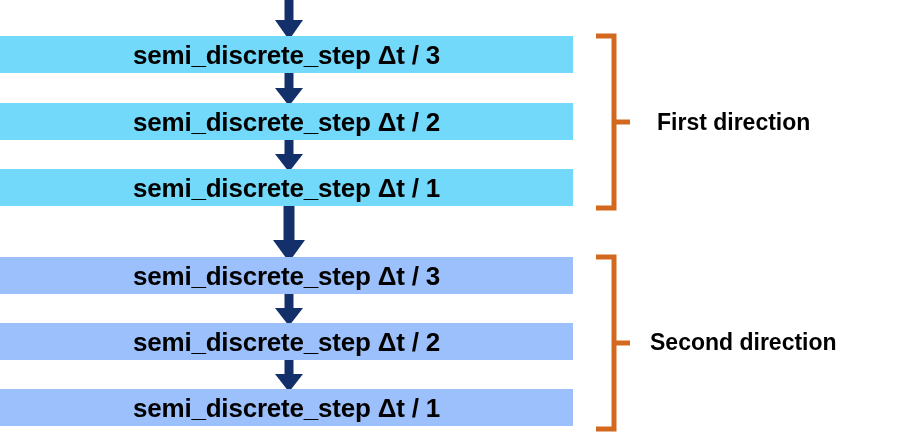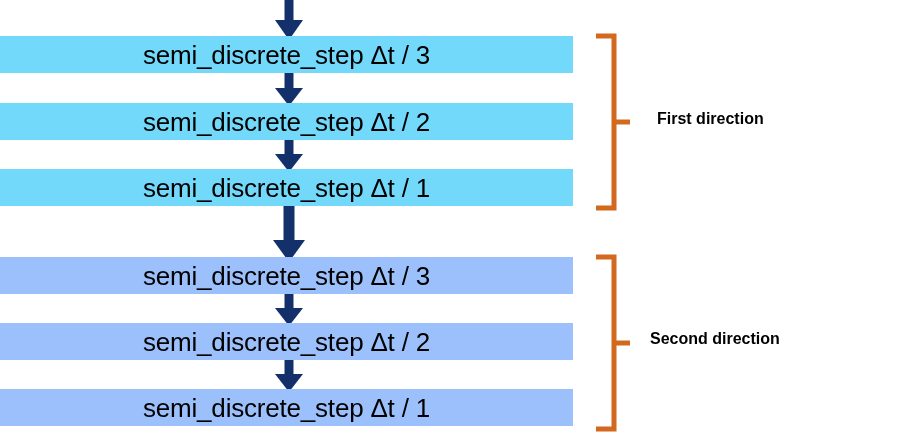--- a/index.html
+++ b/index.html
@@ -24,21 +24,21 @@
   }
 
   .step-box {
     position: absolute;
     display: flex;
     align-items: center;
     justify-content: center;
     color: #000000;
     font-family: "Liberation Sans", sans-serif;
     font-size: 26px;
-    font-weight: 400;
+    font-weight: 700;
     letter-spacing: -0.2px;
     line-height: 1;
     white-space: nowrap;
     box-sizing: border-box;
   }
 
   .group-a { background: #72D9FB; }
   .group-b { background: #9CC0FB; }
 
   .arrow {
@@ -48,21 +48,21 @@
 
   .bracket {
     position: absolute;
     pointer-events: none;
   }
 
   .group-label {
     position: absolute;
     color: #000000;
     font-family: "Liberation Sans", sans-serif;
-    font-size: 16px;
+    font-size: 23px;
     font-weight: bold;
     white-space: nowrap;
     line-height: 1;
   }
 </style>
 </head>
 <body>
 
 <div id="diagram">
 

